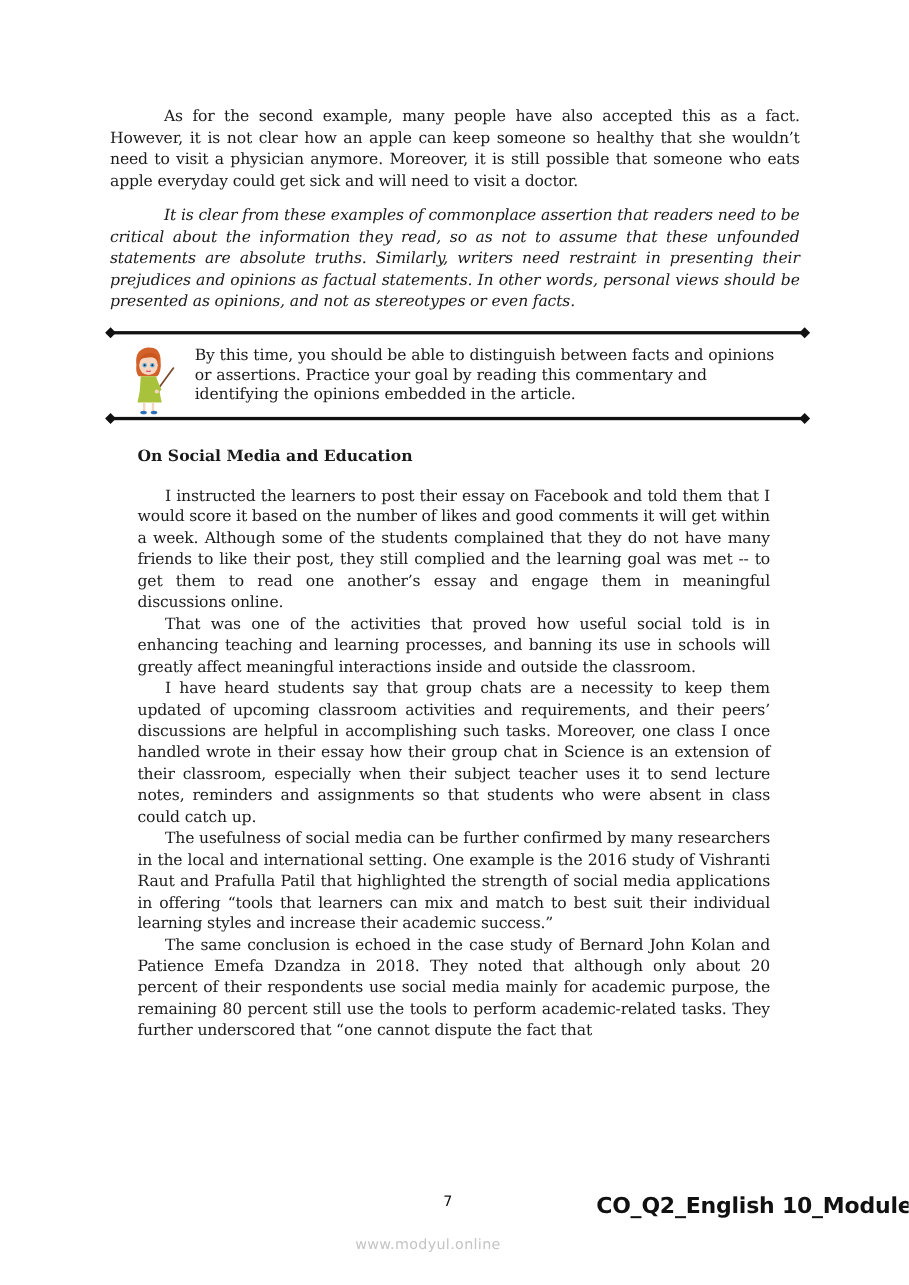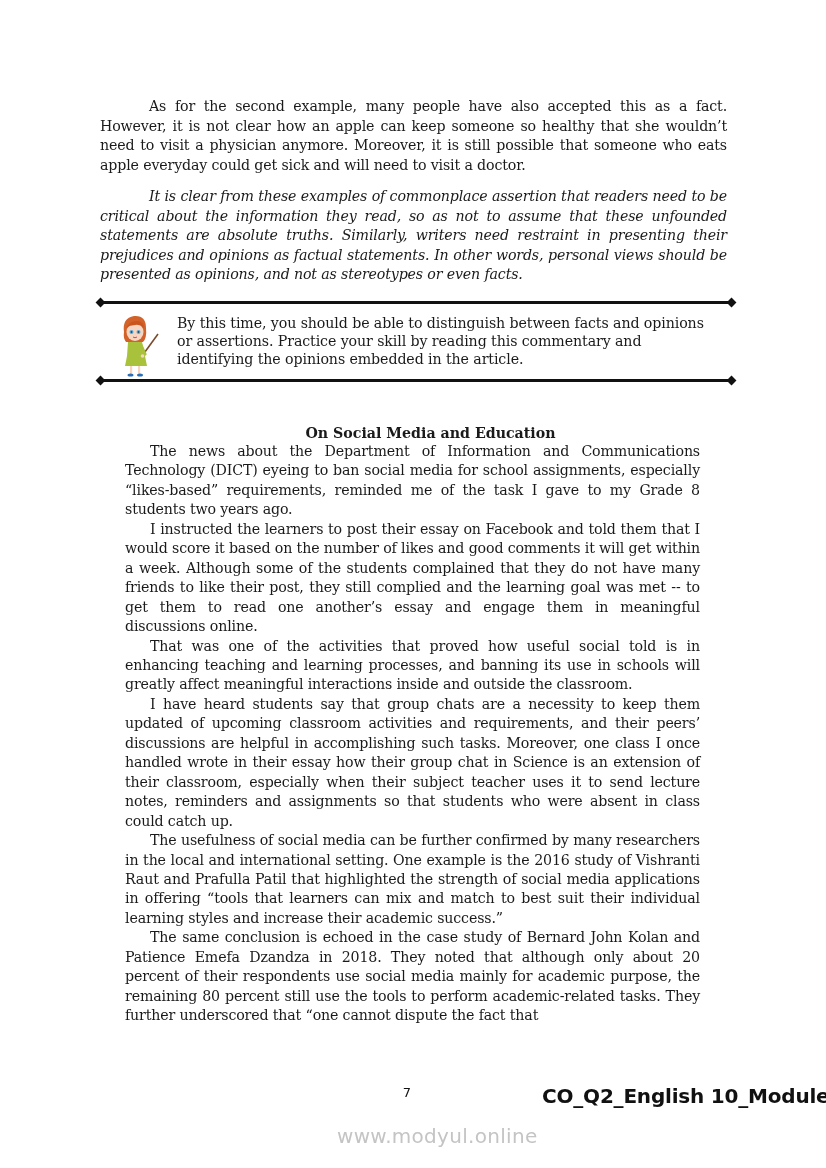--- a/index.html
+++ b/index.html
@@ -64,22 +64,21 @@
       margin: 0;
       font-size: 14.2px;
       line-height: 18px;
       letter-spacing: -0.1px;
     }
 
     .article-title {
       position: absolute;
       left: 125px; top: 406px;
       width: 575px;
-      margin: 18px;
-      text-align: center;
+      margin: 0;
       font-weight: bold;
       font-size: 14.2px;
       line-height: 19px;
     }
     .article {
       position: absolute;
       left: 125px; top: 442px;
       width: 575px;
     }
     .article p {
@@ -105,23 +104,23 @@
       left: 542px; top: 1084px;
       font-family: "DejaVu Sans", "Liberation Sans", sans-serif;
       font-weight: bold;
       font-size: 20px;
       color: #111;
       letter-spacing: -0.2px;
       white-space: nowrap;
     }
     .watermark {
       position: absolute;
-      left: 337px; top: 1124px;
+      left: 323px; top: 1124px;
       font-family: "DejaVu Sans", "Liberation Sans", sans-serif;
-      font-size: 20px;
+      font-size: 13px;
       color: #c4c4c4;
       letter-spacing: 0.3px;
       white-space: nowrap;
     }
   </style>
 </head>
 <body>
 
 <div class="page">
 
@@ -156,28 +155,27 @@
       <circle cx="24.5" cy="44" r="1.8" fill="#f7d6c1"></circle>
 
       <rect x="12" y="54" width="2.2" height="8" fill="#f7d6c1"></rect>
       <rect x="20" y="54" width="2.2" height="8" fill="#f7d6c1"></rect>
 
       <ellipse cx="12.5" cy="63" rx="3" ry="1.6" fill="#2a6fb8"></ellipse>
       <ellipse cx="22" cy="63" rx="3" ry="1.6" fill="#2a6fb8"></ellipse>
     </svg>
   </div>
 
-  <p class="callout-text">By this time, you should be able to distinguish between facts and opinions or assertions. Practice your skill by reading this commentary and identifying the opinions embedded in the article.</p>
+  <p class="callout-text">By this time, you should be able to distinguish between facts and opinions or assertions. Practice your goal by reading this commentary and identifying the opinions embedded in the article.</p>
 
   <div id="div-bottom" class="divider"></div>
 
   <h2 class="article-title">On Social Media and Education</h2>
 
   <div class="article">
-    <p>The news about the Department of Information and Communications Technology (DICT) eyeing to ban social media for school assignments, especially “likes-based” requirements, reminded me of the task I gave to my Grade 8 students two years ago.</p>
     <p>I instructed the learners to post their essay on Facebook and told them that I would score it based on the number of likes and good comments it will get within a week. Although some of the students complained that they do not have many friends to like their post, they still complied and the learning goal was met -- to get them to read one another’s essay and engage them in meaningful discussions online.</p>
     <p>That was one of the activities that proved how useful social told is in enhancing teaching and learning processes, and banning its use in schools will greatly affect meaningful interactions inside and outside the classroom.</p>
     <p>I have heard students say that group chats are a necessity to keep them updated of upcoming classroom activities and requirements, and their peers’ discussions are helpful in accomplishing such tasks. Moreover, one class I once handled wrote in their essay how their group chat in Science is an extension of their classroom, especially when their subject teacher uses it to send lecture notes, reminders  and assignments so that students who were absent in class could catch up.</p>
     <p>The usefulness of social media can be further confirmed by many researchers in the local and international setting. One example is the 2016 study of Vishranti Raut and Prafulla Patil that highlighted the strength of social media applications in offering “tools that learners can mix and match to best suit their individual learning styles and increase their academic success.”</p>
     <p>The same conclusion is echoed in the case study of Bernard John Kolan and Patience Emefa Dzandza in 2018. They noted that although only about 20 percent of their respondents use social media mainly for academic purpose, the remaining 80 percent still use the tools to perform academic-related tasks. They further underscored that “one cannot dispute the fact that</p>
   </div>
 
   <div class="page-number">7</div>
   <div class="module-code">CO_Q2_English 10_Module 3</div>
   <div class="watermark">www.modyul.online</div>

